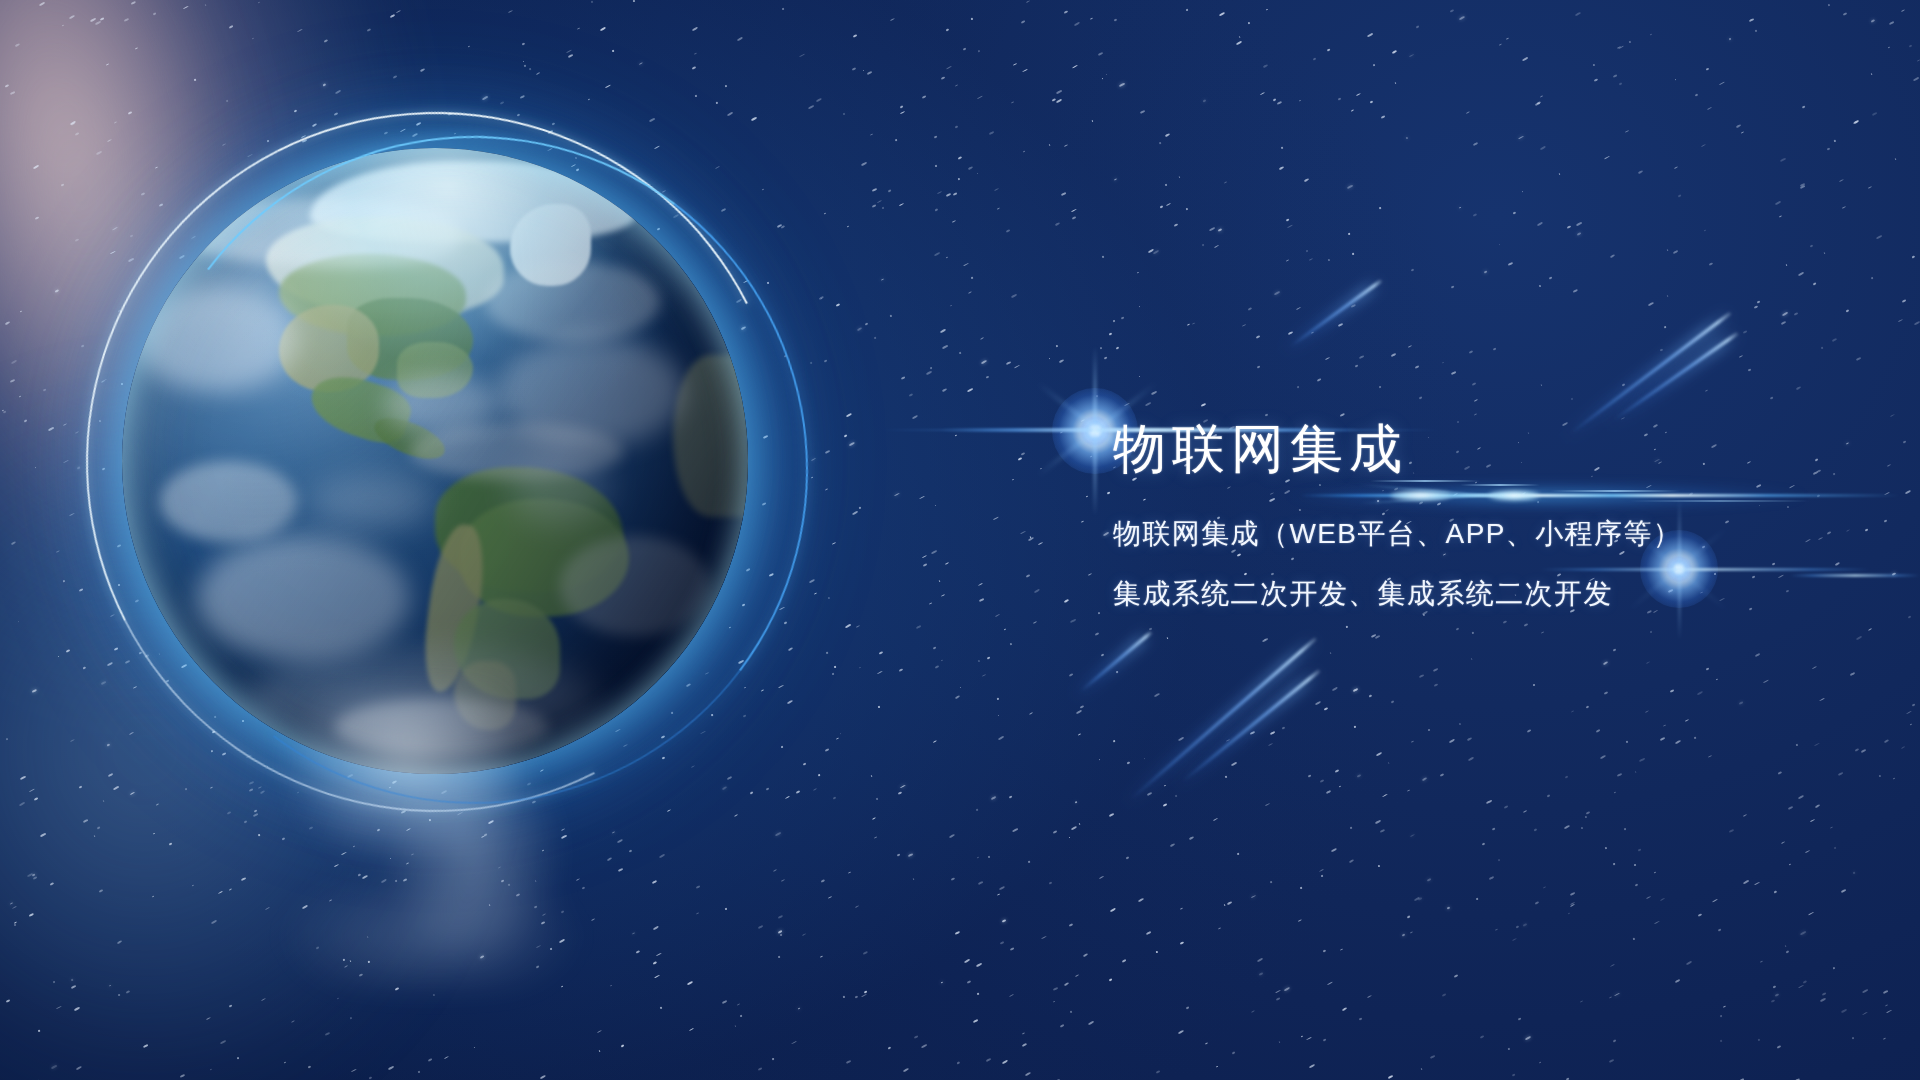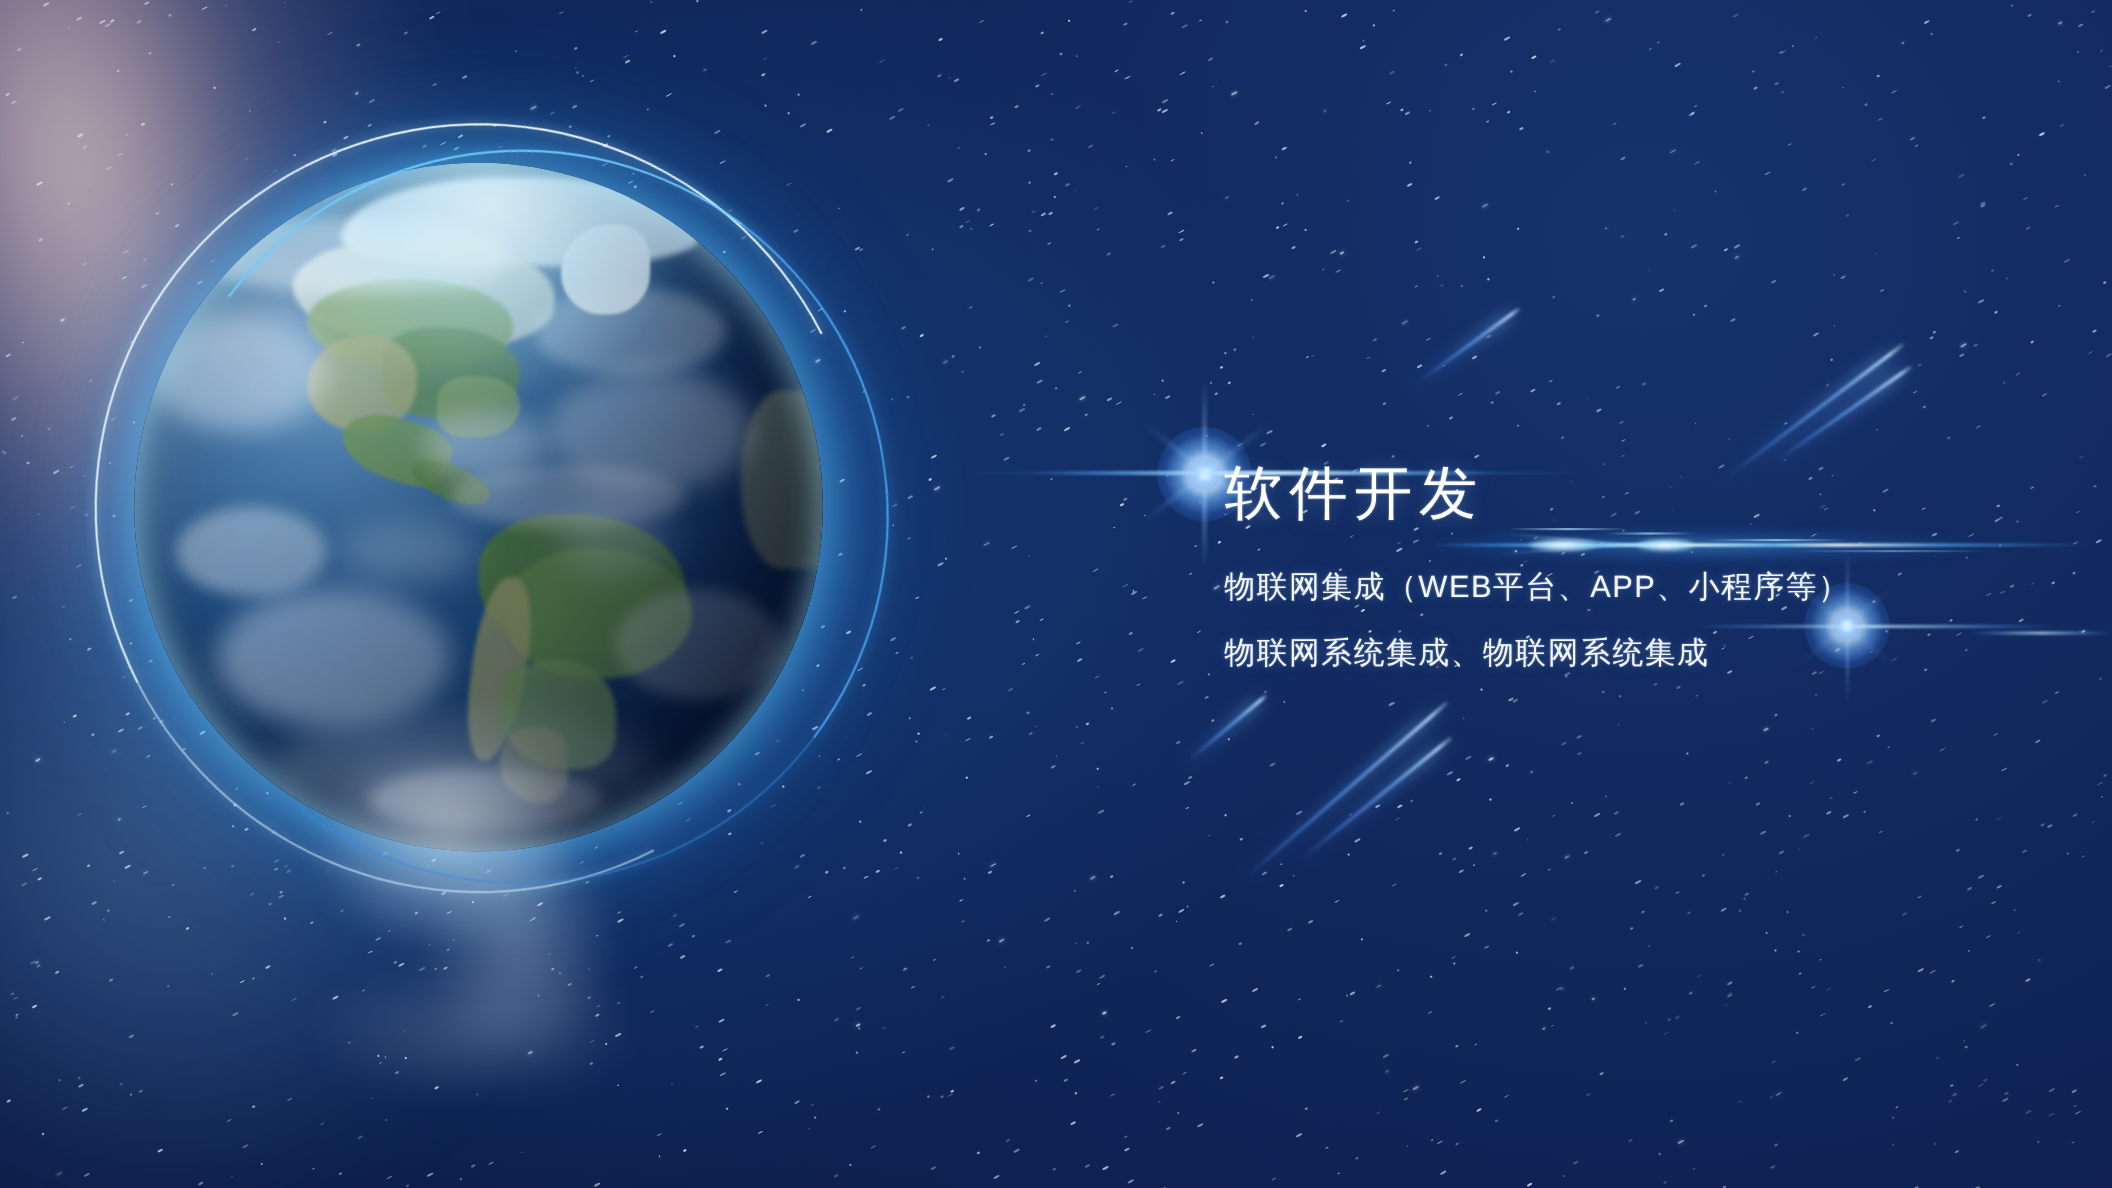--- a/index.html
+++ b/index.html
@@ -1733,20 +1733,20 @@
     <div class="flare-vbar" style="left:88px; top:8px; width:3px; height:142px; opacity:.8;"></div>
     <div class="flare-diag" style="left:24px; top:78px; width:128px; height:2px; transform:rotate(40deg); opacity:.7;"></div>
     <div class="flare-diag" style="left:24px; top:78px; width:128px; height:2px; transform:rotate(-40deg); opacity:.7;"></div>
   </div>
 
   <div class="flare" style="left:1790px; top:560px; width:140px; height:30px;">
     <div class="flare-hbar" style="left:0; top:14px; width:130px; height:3px; opacity:.7;"></div>
   </div>
 
   <div class="copy">
-    <div class="headline">软件开发</div>
+    <div class="headline">物联网集成</div>
     <div class="sub">
       <div class="sub-line">物联网集成（WEB平台、APP、小程序等）</div>
-      <div class="sub-line">物联网系统集成、物联网系统集成</div>
+      <div class="sub-line">集成系统二次开发、集成系统二次开发</div>
     </div>
   </div>
 
 </div>
 
 </body></html>

